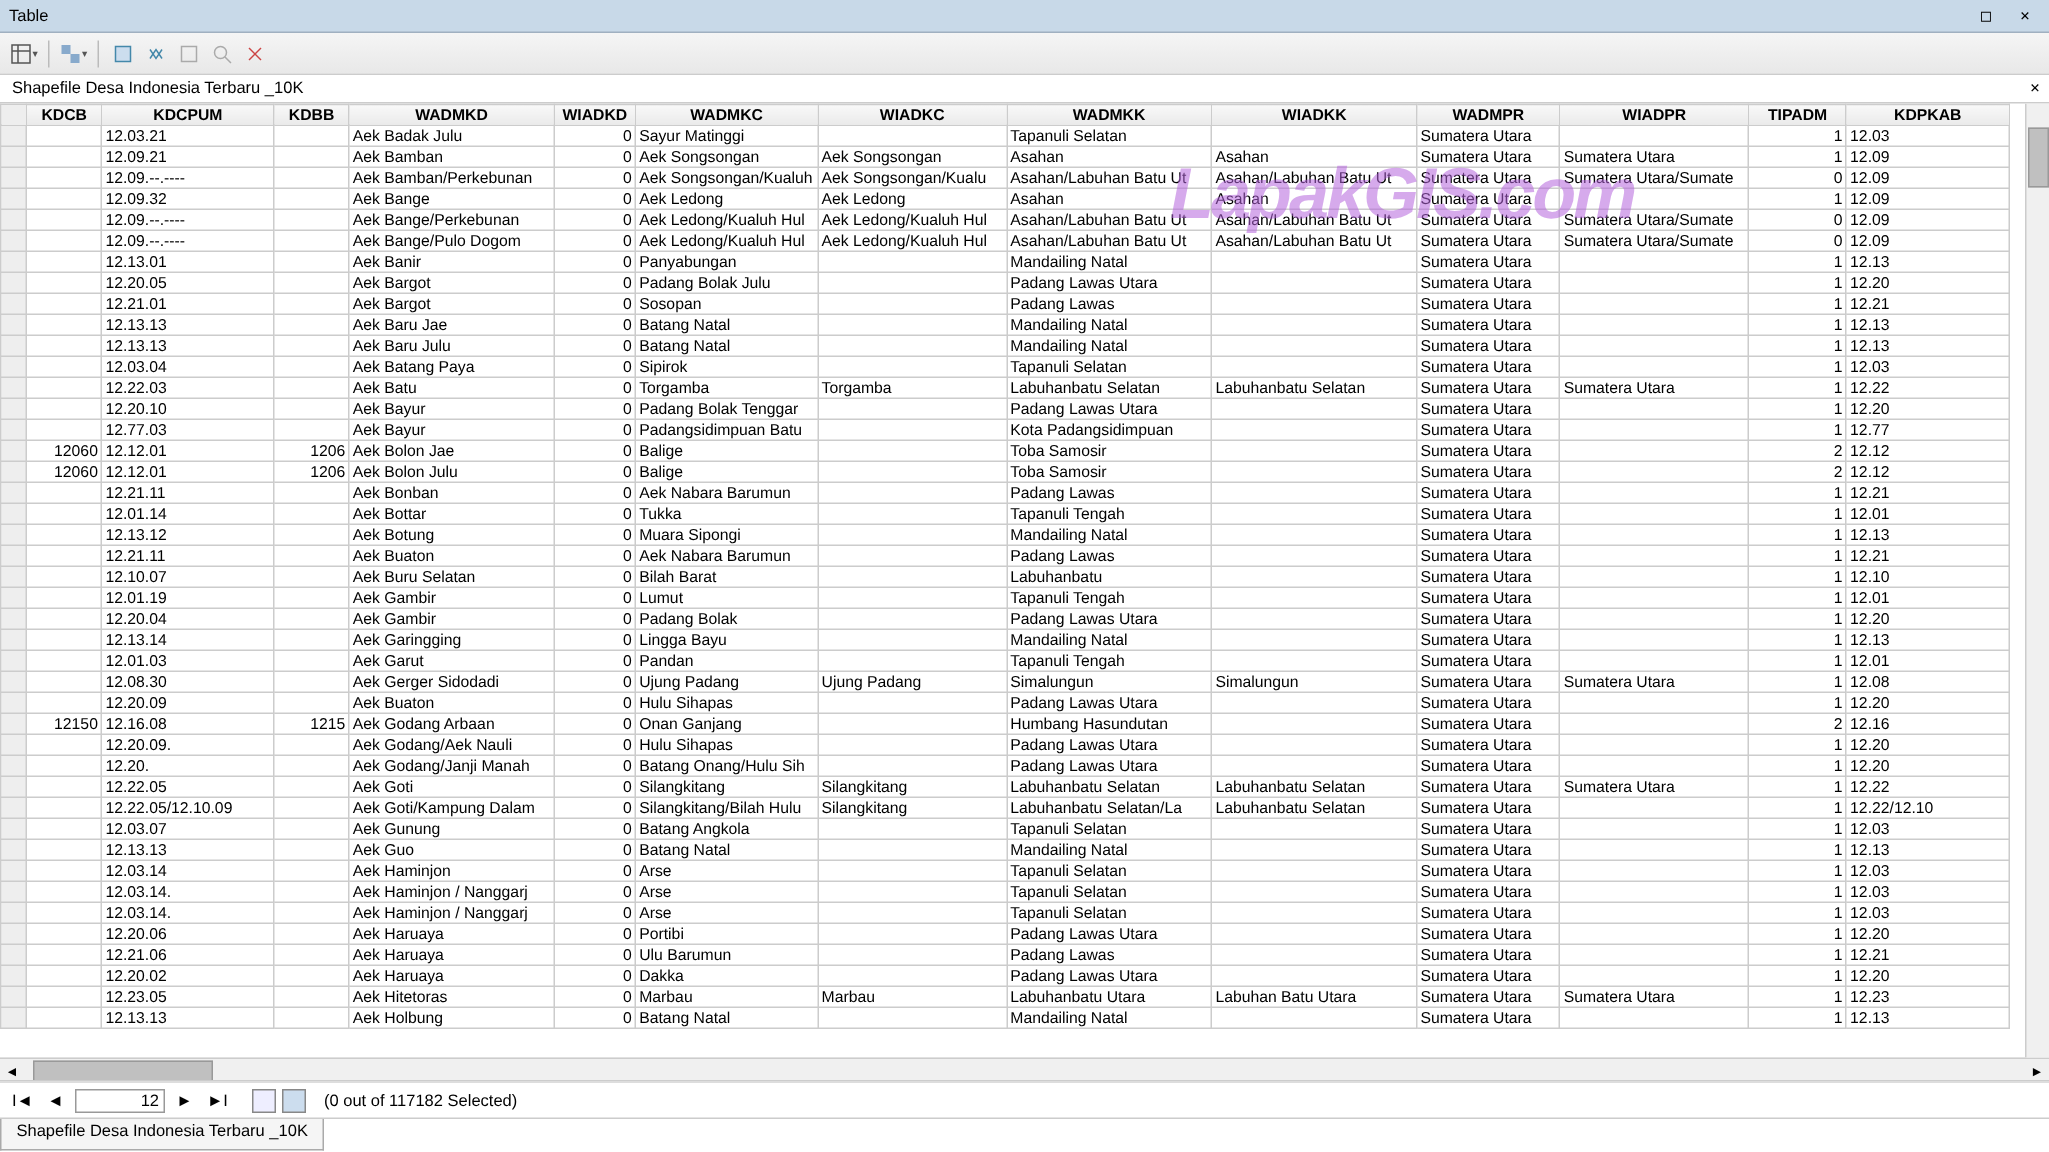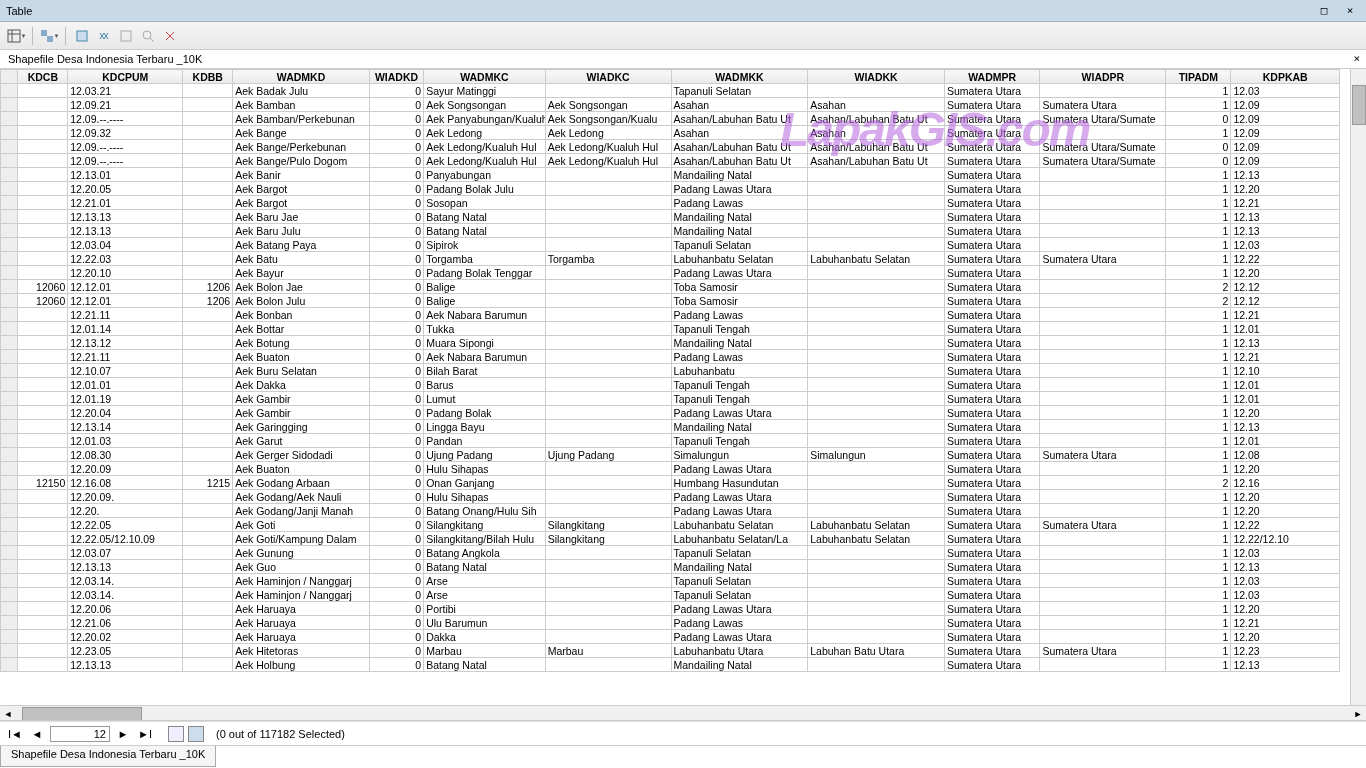--- a/index.html
+++ b/index.html
@@ -152,21 +152,21 @@
             <td class="num">1</td>
             <td>12.09</td>
           </tr>
           <tr>
             <td class="rowhdr"></td>
             <td class="num"></td>
             <td>12.09.--.----</td>
             <td class="num"></td>
             <td>Aek Bamban/Perkebunan</td>
             <td class="num">0</td>
-            <td>Aek Panyabungan/Kualuh</td>
+            <td>Aek Songsongan/Kualuh</td>
             <td>Aek Songsongan/Kualu</td>
             <td>Asahan/Labuhan Batu Ut</td>
             <td>Asahan/Labuhan Batu Ut</td>
             <td>Sumatera Utara</td>
             <td>Sumatera Utara/Sumate</td>
             <td class="num">0</td>
             <td>12.09</td>
           </tr>
           <tr>
             <td class="rowhdr"></td>
@@ -339,20 +339,36 @@
             <td></td>
             <td>Padang Lawas Utara</td>
             <td></td>
             <td>Sumatera Utara</td>
             <td></td>
             <td class="num">1</td>
             <td>12.20</td>
           </tr>
           <tr>
             <td class="rowhdr"></td>
+            <td class="num"></td>
+            <td>12.77.03</td>
+            <td class="num"></td>
+            <td>Aek Bayur</td>
+            <td class="num">0</td>
+            <td>Padangsidimpuan Batu</td>
+            <td></td>
+            <td>Kota Padangsidimpuan</td>
+            <td></td>
+            <td>Sumatera Utara</td>
+            <td></td>
+            <td class="num">1</td>
+            <td>12.77</td>
+          </tr>
+          <tr>
+            <td class="rowhdr"></td>
             <td class="num">12060</td>
             <td>12.12.01</td>
             <td class="num">1206</td>
             <td>Aek Bolon Jae</td>
             <td class="num">0</td>
             <td>Balige</td>
             <td></td>
             <td>Toba Samosir</td>
             <td></td>
             <td>Sumatera Utara</td>
@@ -452,36 +468,20 @@
             <td>Labuhanbatu</td>
             <td></td>
             <td>Sumatera Utara</td>
             <td></td>
             <td class="num">1</td>
             <td>12.10</td>
           </tr>
           <tr>
             <td class="rowhdr"></td>
             <td class="num"></td>
-            <td>12.01.01</td>
-            <td class="num"></td>
-            <td>Aek Dakka</td>
-            <td class="num">0</td>
-            <td>Barus</td>
-            <td></td>
-            <td>Tapanuli Tengah</td>
-            <td></td>
-            <td>Sumatera Utara</td>
-            <td></td>
-            <td class="num">1</td>
-            <td>12.01</td>
-          </tr>
-          <tr>
-            <td class="rowhdr"></td>
-            <td class="num"></td>
             <td>12.01.19</td>
             <td class="num"></td>
             <td>Aek Gambir</td>
             <td class="num">0</td>
             <td>Lumut</td>
             <td></td>
             <td>Tapanuli Tengah</td>
             <td></td>
             <td>Sumatera Utara</td>
             <td></td>
@@ -672,20 +672,36 @@
             <td>Aek Guo</td>
             <td class="num">0</td>
             <td>Batang Natal</td>
             <td></td>
             <td>Mandailing Natal</td>
             <td></td>
             <td>Sumatera Utara</td>
             <td></td>
             <td class="num">1</td>
             <td>12.13</td>
+          </tr>
+          <tr>
+            <td class="rowhdr"></td>
+            <td class="num"></td>
+            <td>12.03.14</td>
+            <td class="num"></td>
+            <td>Aek Haminjon</td>
+            <td class="num">0</td>
+            <td>Arse</td>
+            <td></td>
+            <td>Tapanuli Selatan</td>
+            <td></td>
+            <td>Sumatera Utara</td>
+            <td></td>
+            <td class="num">1</td>
+            <td>12.03</td>
           </tr>
           <tr>
             <td class="rowhdr"></td>
             <td class="num"></td>
             <td>12.03.14.</td>
             <td class="num"></td>
             <td>Aek Haminjon / Nanggarj</td>
             <td class="num">0</td>
             <td>Arse</td>
             <td></td>

